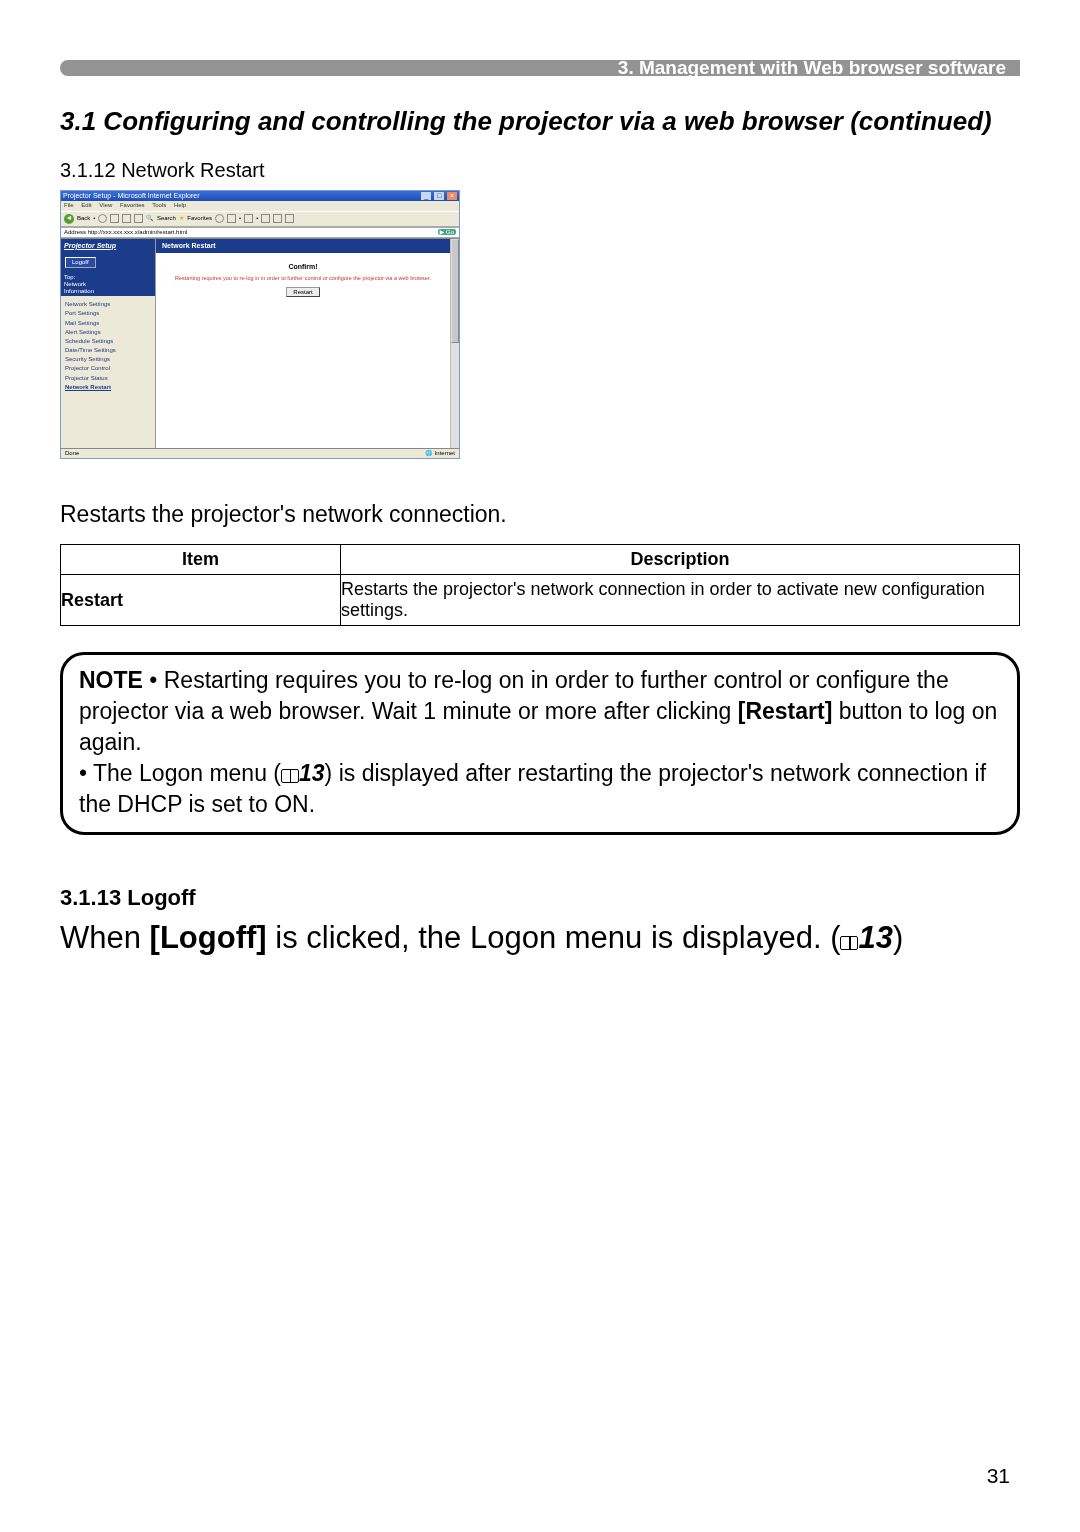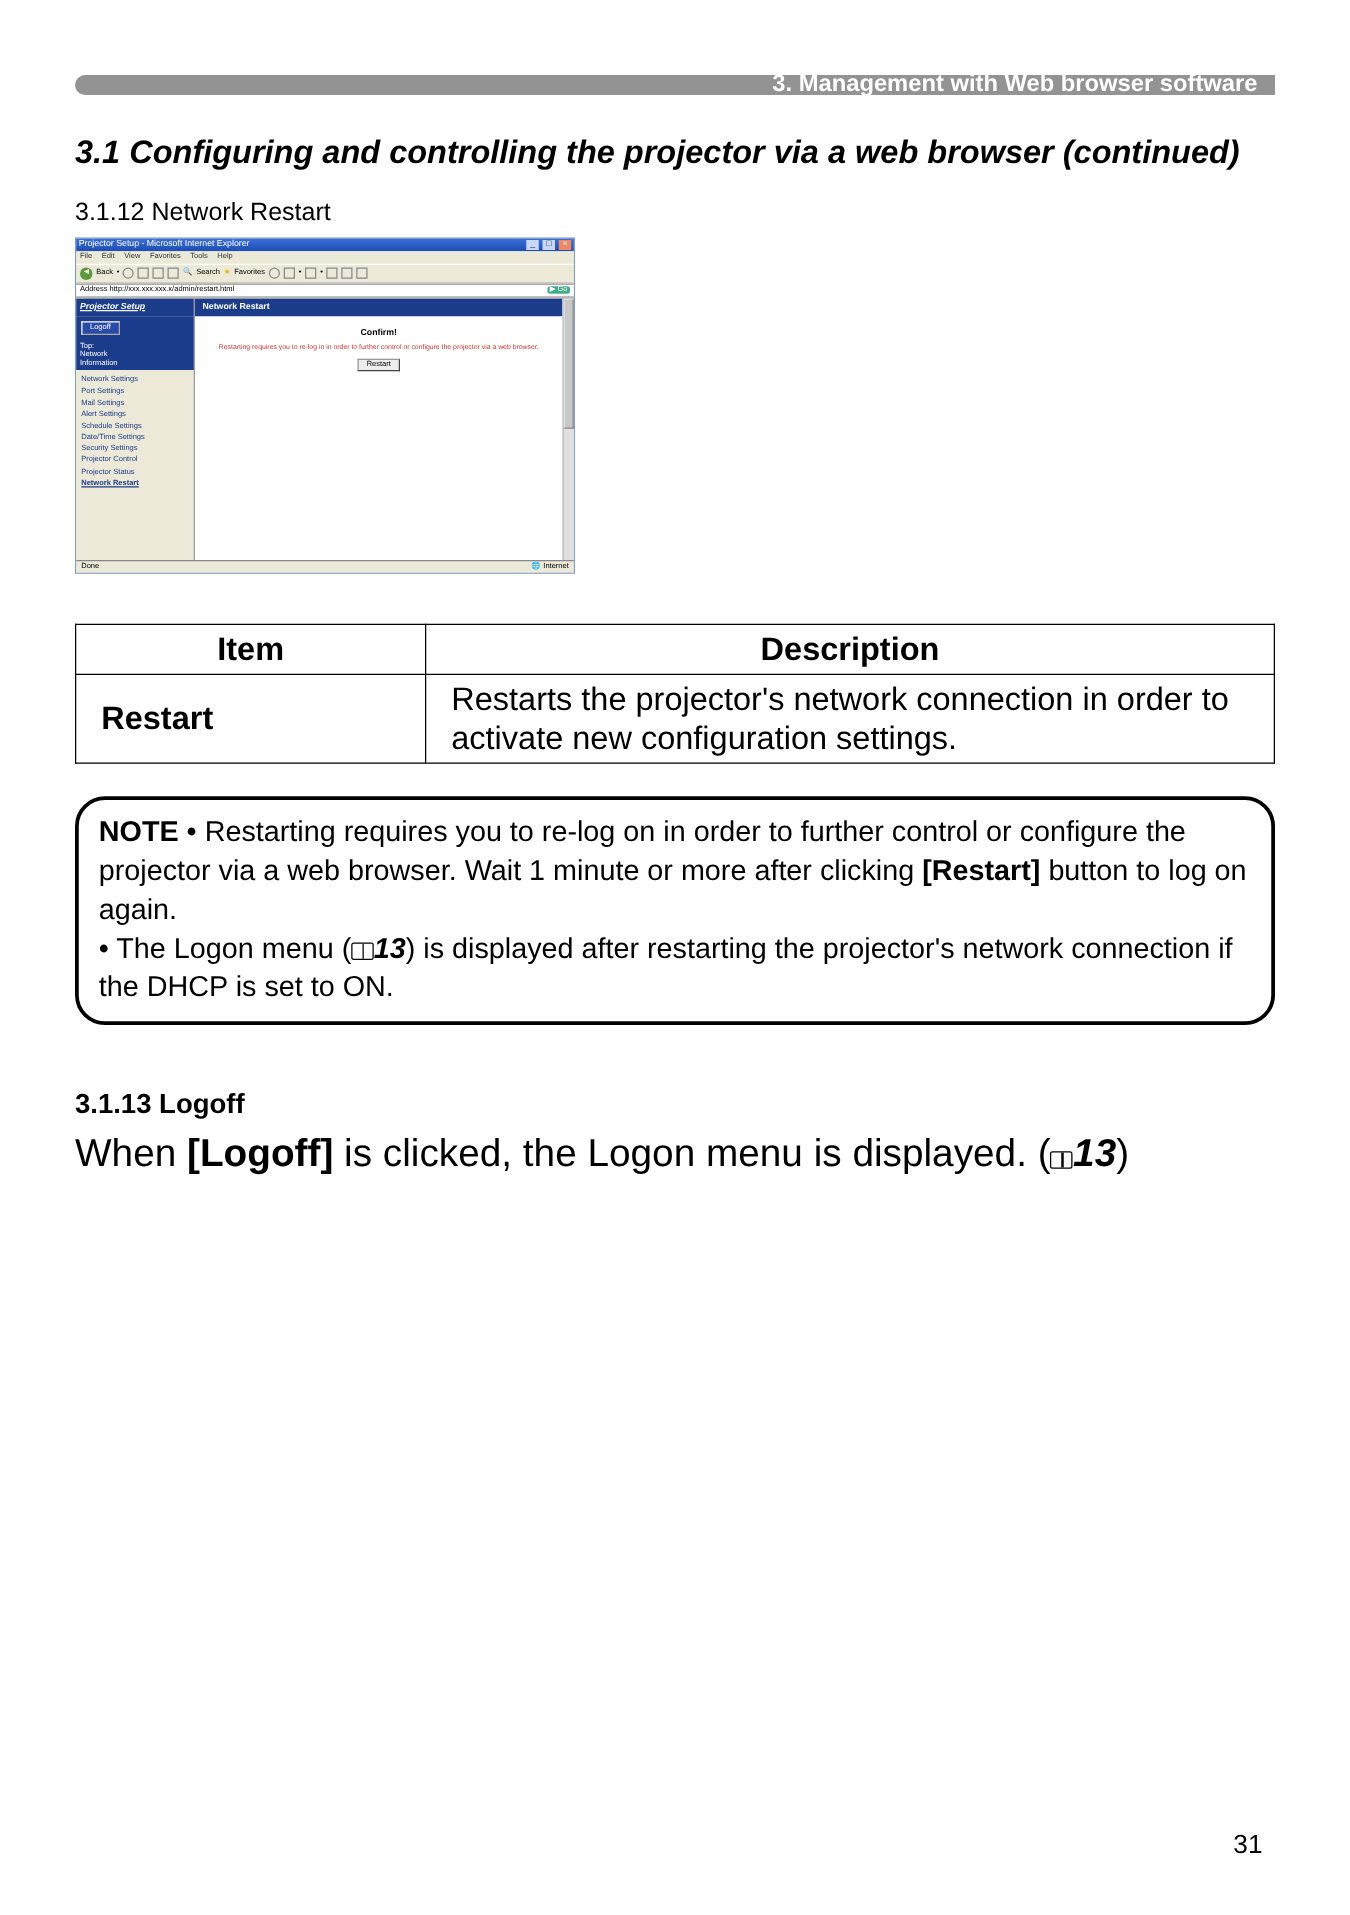--- a/index.html
+++ b/index.html
@@ -196,22 +196,22 @@
   }
 
   
   .item-table {
     border-collapse: collapse;
     width: 100%;
     margin-bottom: 26px;
   }
   .item-table th, .item-table td {
     border: 1.5px solid #000;
-    padding: 4px 20px;
-    font-size: 26px;
+    padding: 4px 0;
+    font-size: 18px;
     text-align: left;
     vertical-align: middle;
   }
   .item-table th {
     font-weight: bold;
     text-align: center;
   }
   .item-table th.item-col { width: 280px; }
 
   
@@ -351,20 +351,21 @@
     </div>
     <div class="ie-status">
       <span>Done</span>
       <span class="right">
           <span class="globe">🌐</span>
           <span>Internet</span>
         </span>
     </div>
   </div>
 
+  <div class="body-text">Restarts the projector's network connection.</div>
 
   <table class="item-table">
     <tbody>
         <tr>
       <th class="item-col">Item</th>
       <th>Description</th>
     </tr>
     <tr>
       <td style="font-weight:bold;">Restart</td>
       <td>Restarts the projector's network connection in order to activate new configuration settings.</td>

